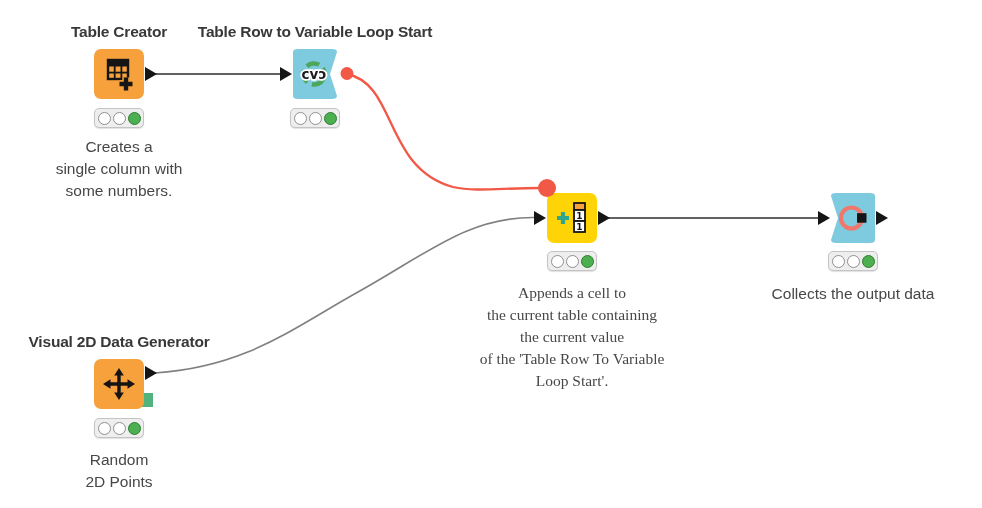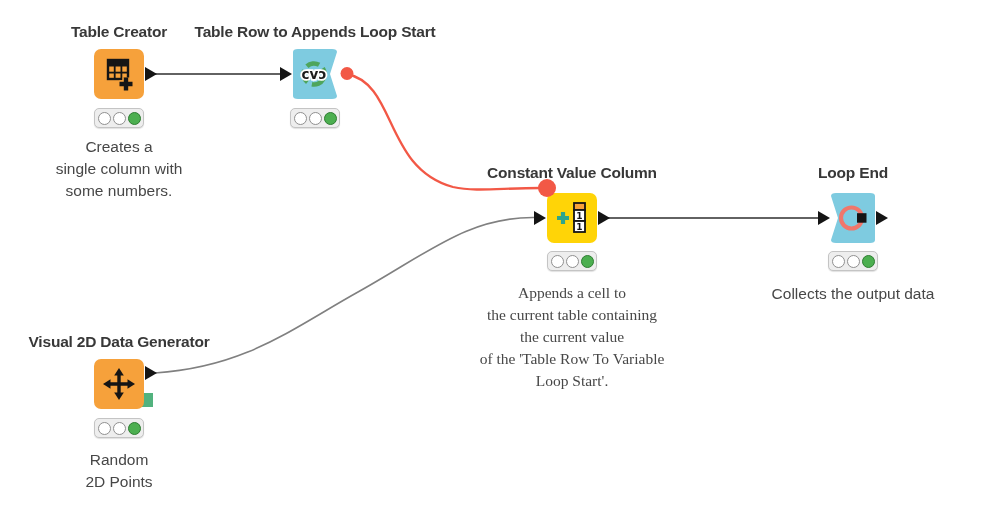--- a/index.html
+++ b/index.html
@@ -28,23 +28,21 @@
   .tl-dot.green{background:#4caf50;border:1.5px solid #2e7d32;}
   .wires{position:absolute;left:0;top:0;z-index:3;pointer-events:none;}
   .greensq{position:absolute;left:139px;top:393px;width:14px;height:14px;z-index:1;}
 </style>
 </head>
 <body>
 
 <div class="canvas">
 
   <div class="ntitle" style="left:-11px;top:23px;">Table Creator</div>
-  <div class="ntitle" style="left:185px;top:23px;">Table Row to Appends Loop Start</div>
-  <div class="ntitle" style="left:442px;top:164px;">Constant Value Column</div>
-  <div class="ntitle" style="left:723px;top:164px;">Loop End</div>
+  <div class="ntitle" style="left:185px;top:23px;">Table Row to Variable Loop Start</div>
   <div class="ntitle" style="left:-11px;top:333px;">Visual 2D Data Generator</div>
 
   <svg class="nodebody" style="left:93px;top:48px;" width="52" height="52" viewBox="0 0 52 52">
     <rect x="1" y="1" width="50" height="50" rx="7" fill="#F6A13B"></rect>
     <g>
       <rect x="15" y="12" width="20" height="19" fill="none" stroke="#151515" stroke-width="2.4"></rect>
       <rect x="15" y="12" width="20" height="6.5" fill="#151515"></rect>
       <line x1="21.7" y1="12" x2="21.7" y2="31" stroke="#151515" stroke-width="1.8"></line>
       <line x1="28.4" y1="12" x2="28.4" y2="31" stroke="#151515" stroke-width="1.8"></line>
       <line x1="15" y1="24.6" x2="35" y2="24.6" stroke="#151515" stroke-width="1.8"></line>

